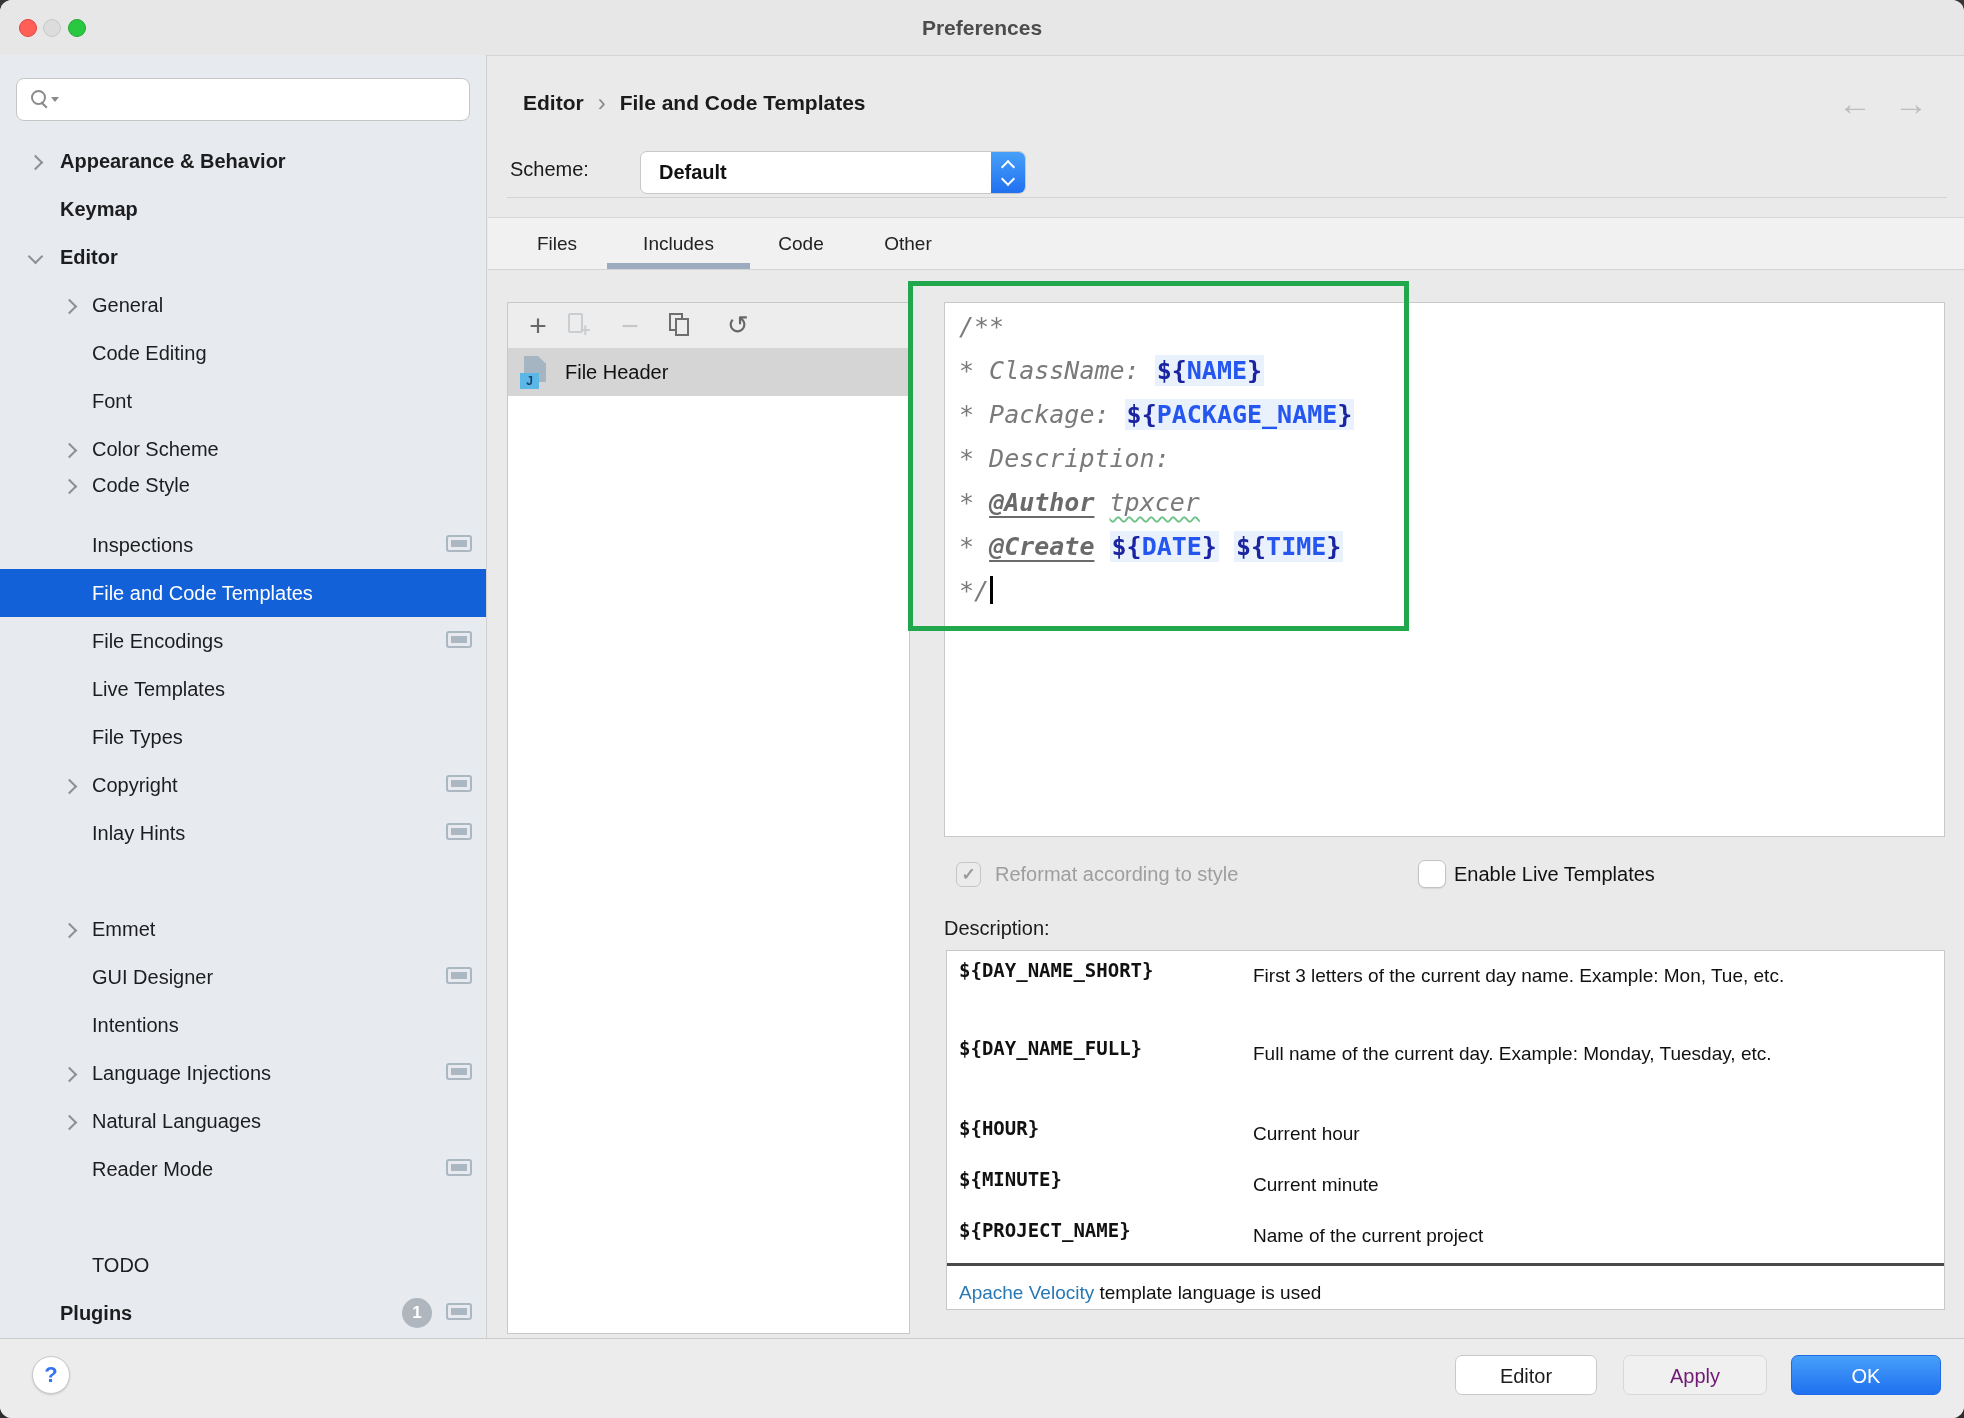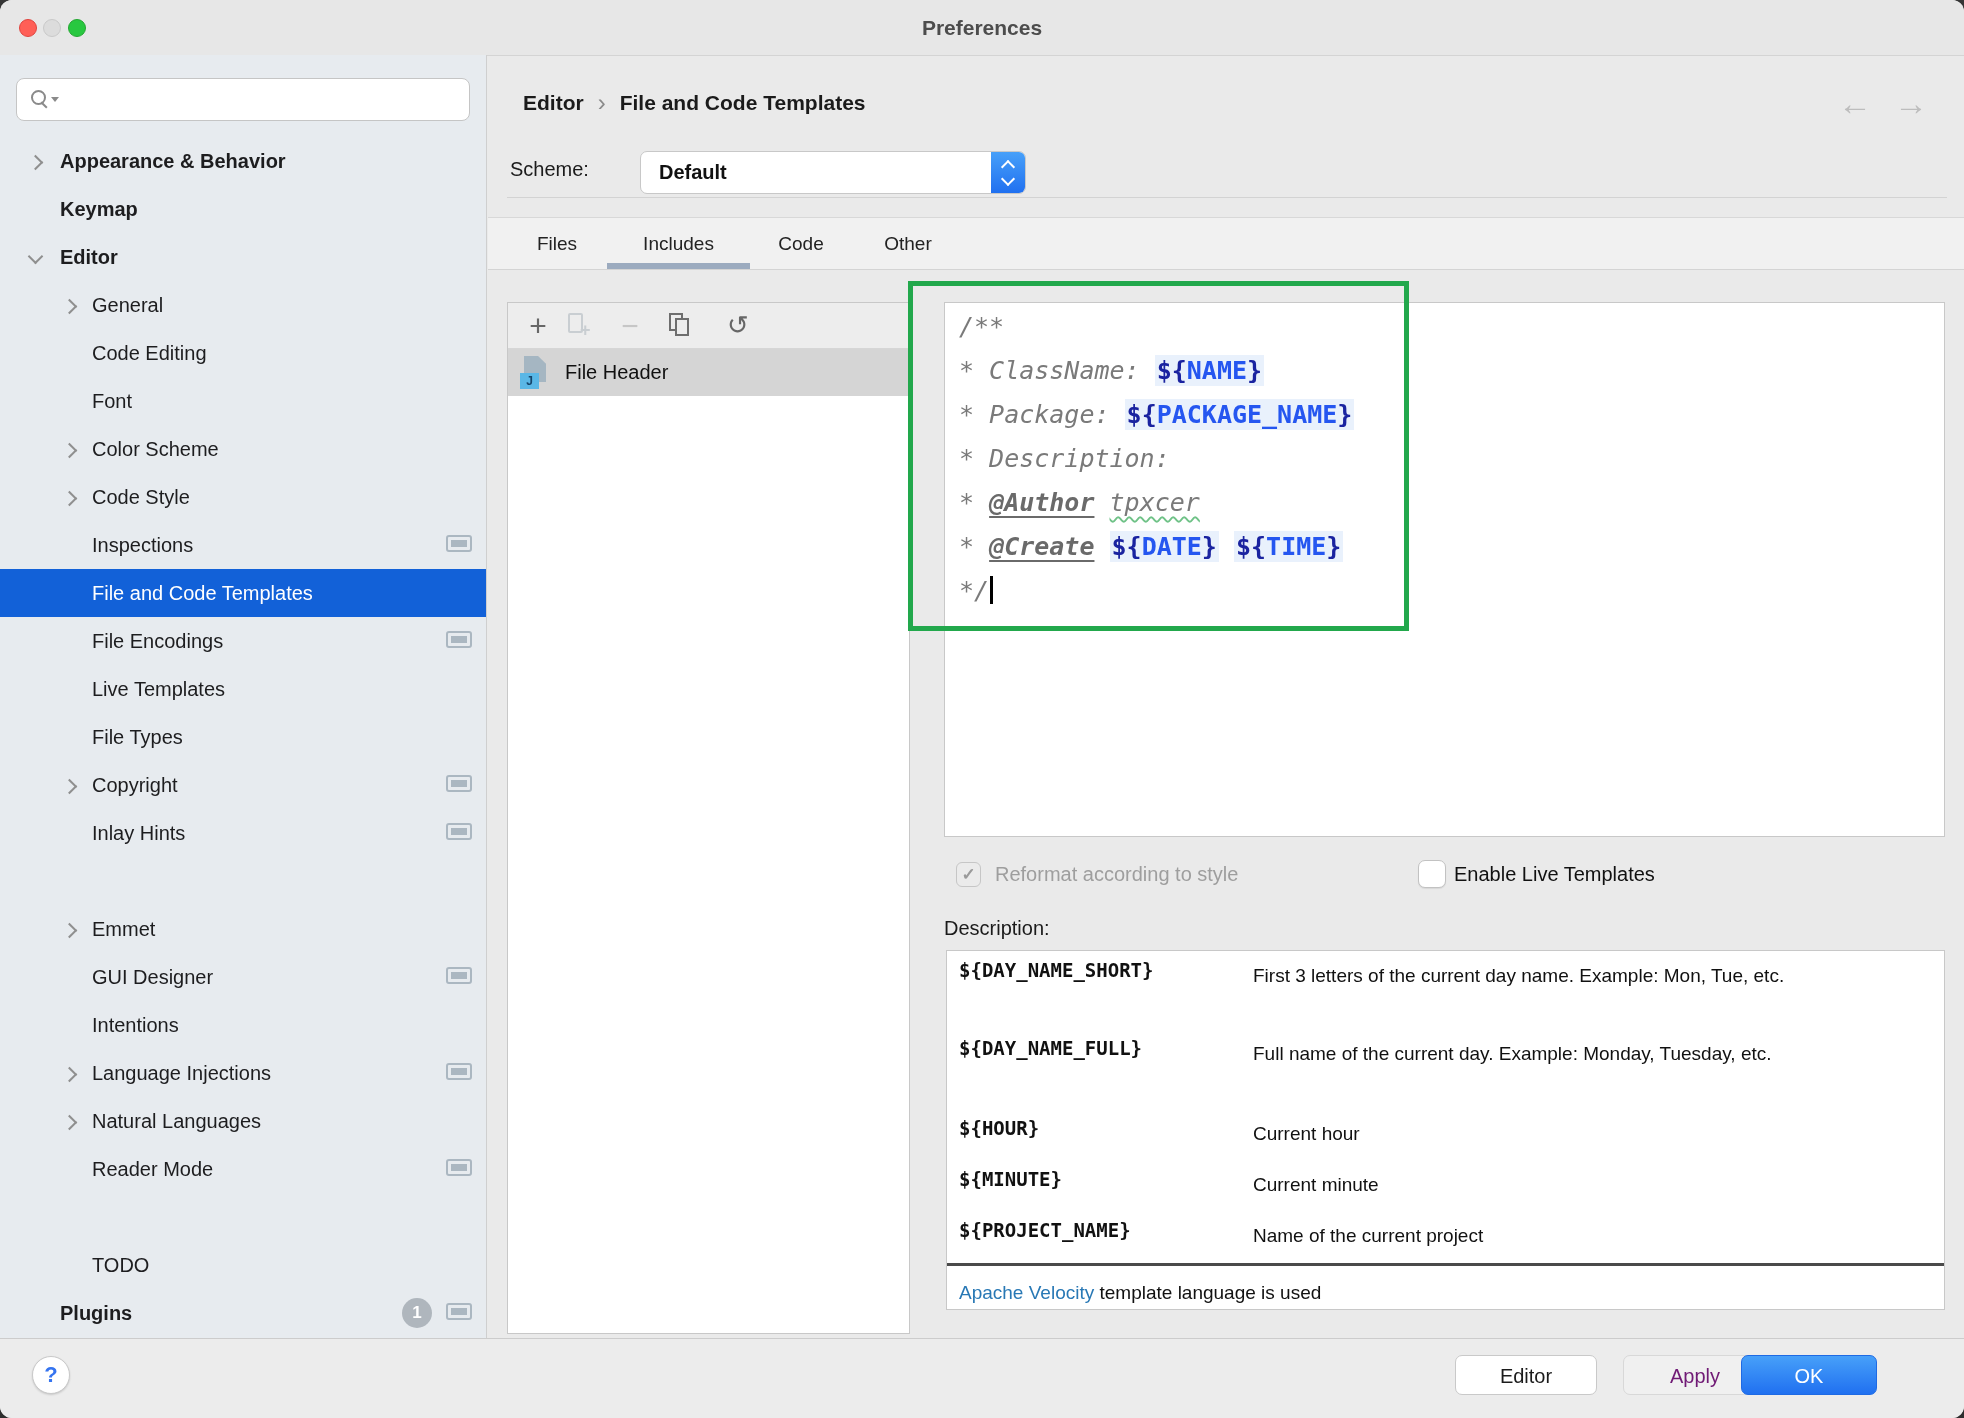--- a/index.html
+++ b/index.html
@@ -92,21 +92,21 @@
   .t-desc{width:540px;font-size:19px;line-height:31px;color:#111;padding-top:1px;}
   #t-sep{position:absolute;left:0;top:312px;width:100%;height:3px;background:#4A4A4A;}
   #velocity-row{position:absolute;left:12px;top:326px;height:32px;line-height:32px;font-size:19px;color:#111;white-space:nowrap;}
   #velocity-link{color:#2878B5;}
   
   #bottombar{position:absolute;left:0;top:1338px;width:100%;height:80px;background:#ECECEC;border-top:1px solid #CCCCCC;box-sizing:border-box;}
   #help-btn{position:absolute;left:32px;top:17px;width:38px;height:38px;border-radius:50%;background:#fff;border:1px solid #C9C9C9;box-sizing:border-box;text-align:center;line-height:36px;font-size:22px;font-weight:bold;color:#3574F0;box-shadow:0 1px 2px rgba(0,0,0,.15);}
   .btn{position:absolute;top:16px;height:40px;border-radius:7px;text-align:center;line-height:40px;font-size:20px;box-sizing:border-box;}
   #btn-cancel{left:1455px;width:142px;background:#fff;border:1px solid #C9C9C9;color:#1B1B1B;}
   #btn-apply{left:1623px;width:144px;background:#F0F0F0;border:1px solid #D8D8D8;color:#701a75;}
-  #btn-ok{left:1741px;width:136px;background:linear-gradient(#47A0F9,#2070F0);color:#fff;border:1px solid #1E6AE4;}
+  #btn-ok{left:1791px;width:150px;background:linear-gradient(#47A0F9,#2070F0);color:#fff;border:1px solid #1E6AE4;}
 </style>
 </head>
 <body>
 
 <div id="win">
 
   <div id="titlebar">
     <div class="light" id="lt-close"></div>
     <div class="light" id="lt-min"></div>
     <div class="light" id="lt-zoom"></div>
@@ -140,21 +140,21 @@
         <div class="s-item" style="top: 274px;">
           <span class="s-label" style="left: 92px;">Code Editing</span>
         </div>
         <div class="s-item" style="top: 322px;">
           <span class="s-label" style="left: 92px;">Font</span>
         </div>
         <div class="s-item" style="top: 370px;">
           <span class="chev r" style="left: 64px;"></span>
           <span class="s-label" style="left: 92px;">Color Scheme</span>
         </div>
-        <div class="s-item" style="top: 418px; padding-left: 20px;">
+        <div class="s-item" style="top: 406px; padding-left: 20px;">
           <span class="chev r" style="left: 64px;"></span>
           <span class="s-label" style="left: 92px;">Code Style</span>
         </div>
         <div class="s-item" style="top: 466px;">
           <span class="s-label" style="left: 92px;">Inspections</span>
           <span class="mon">
             <span class="mon-in"></span>
           </span>
         </div>
         <div class="s-item sel" style="top: 514px;">

